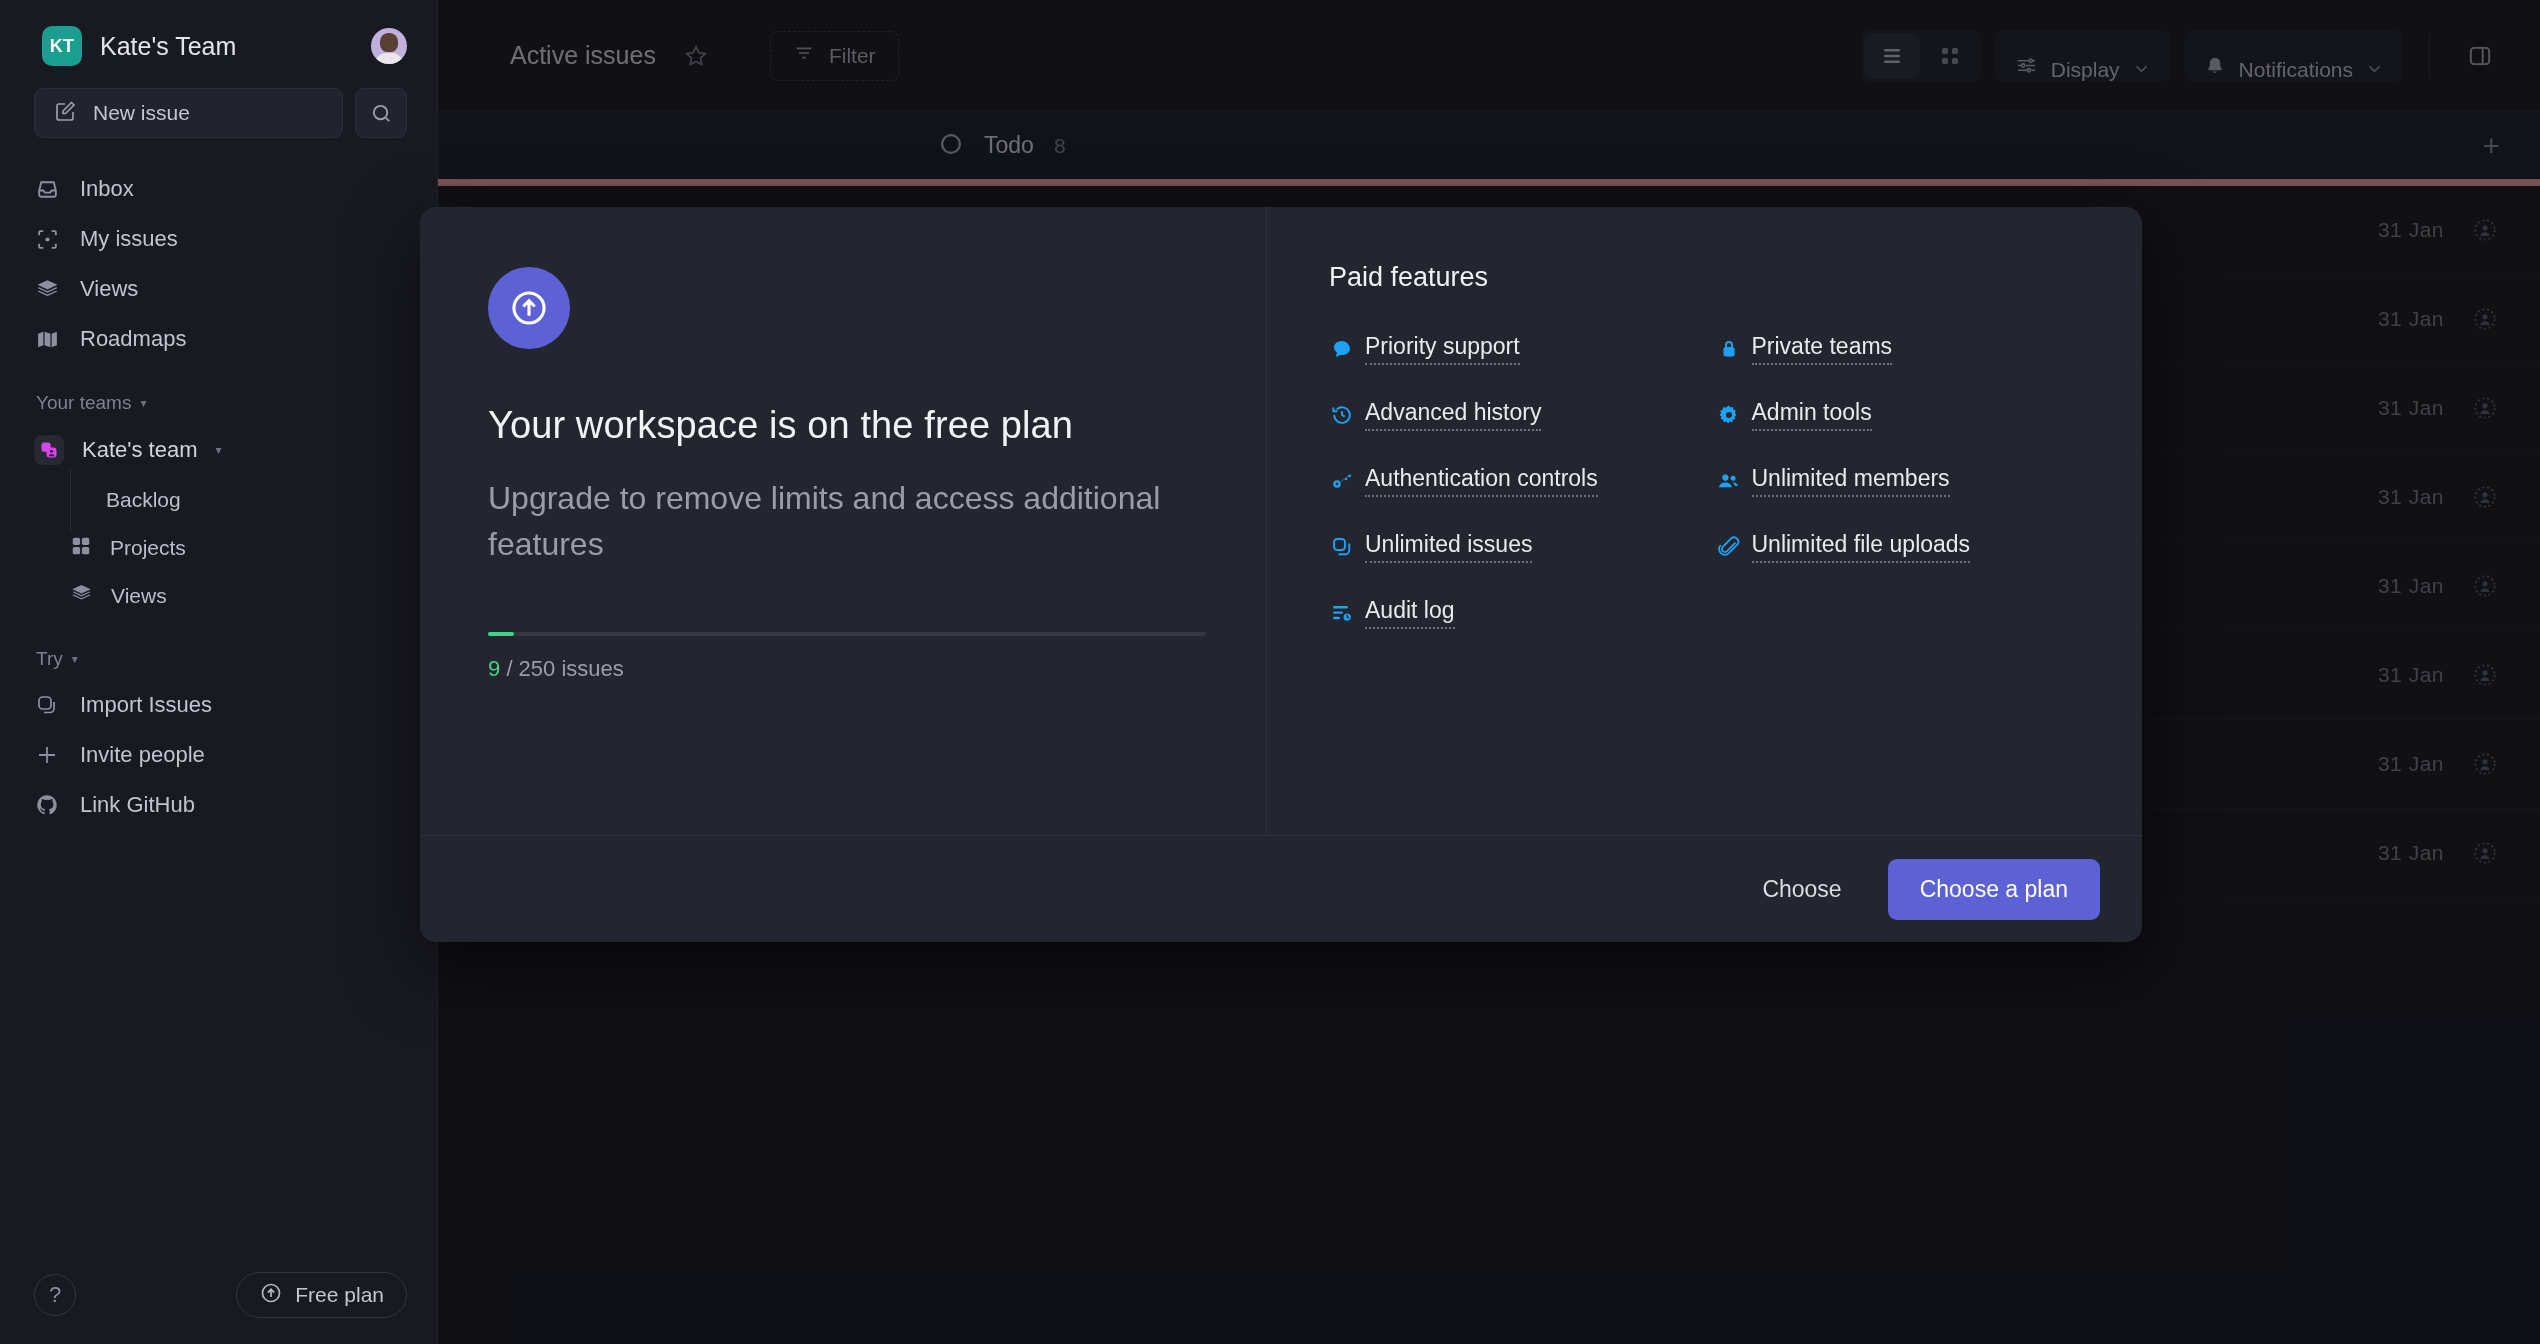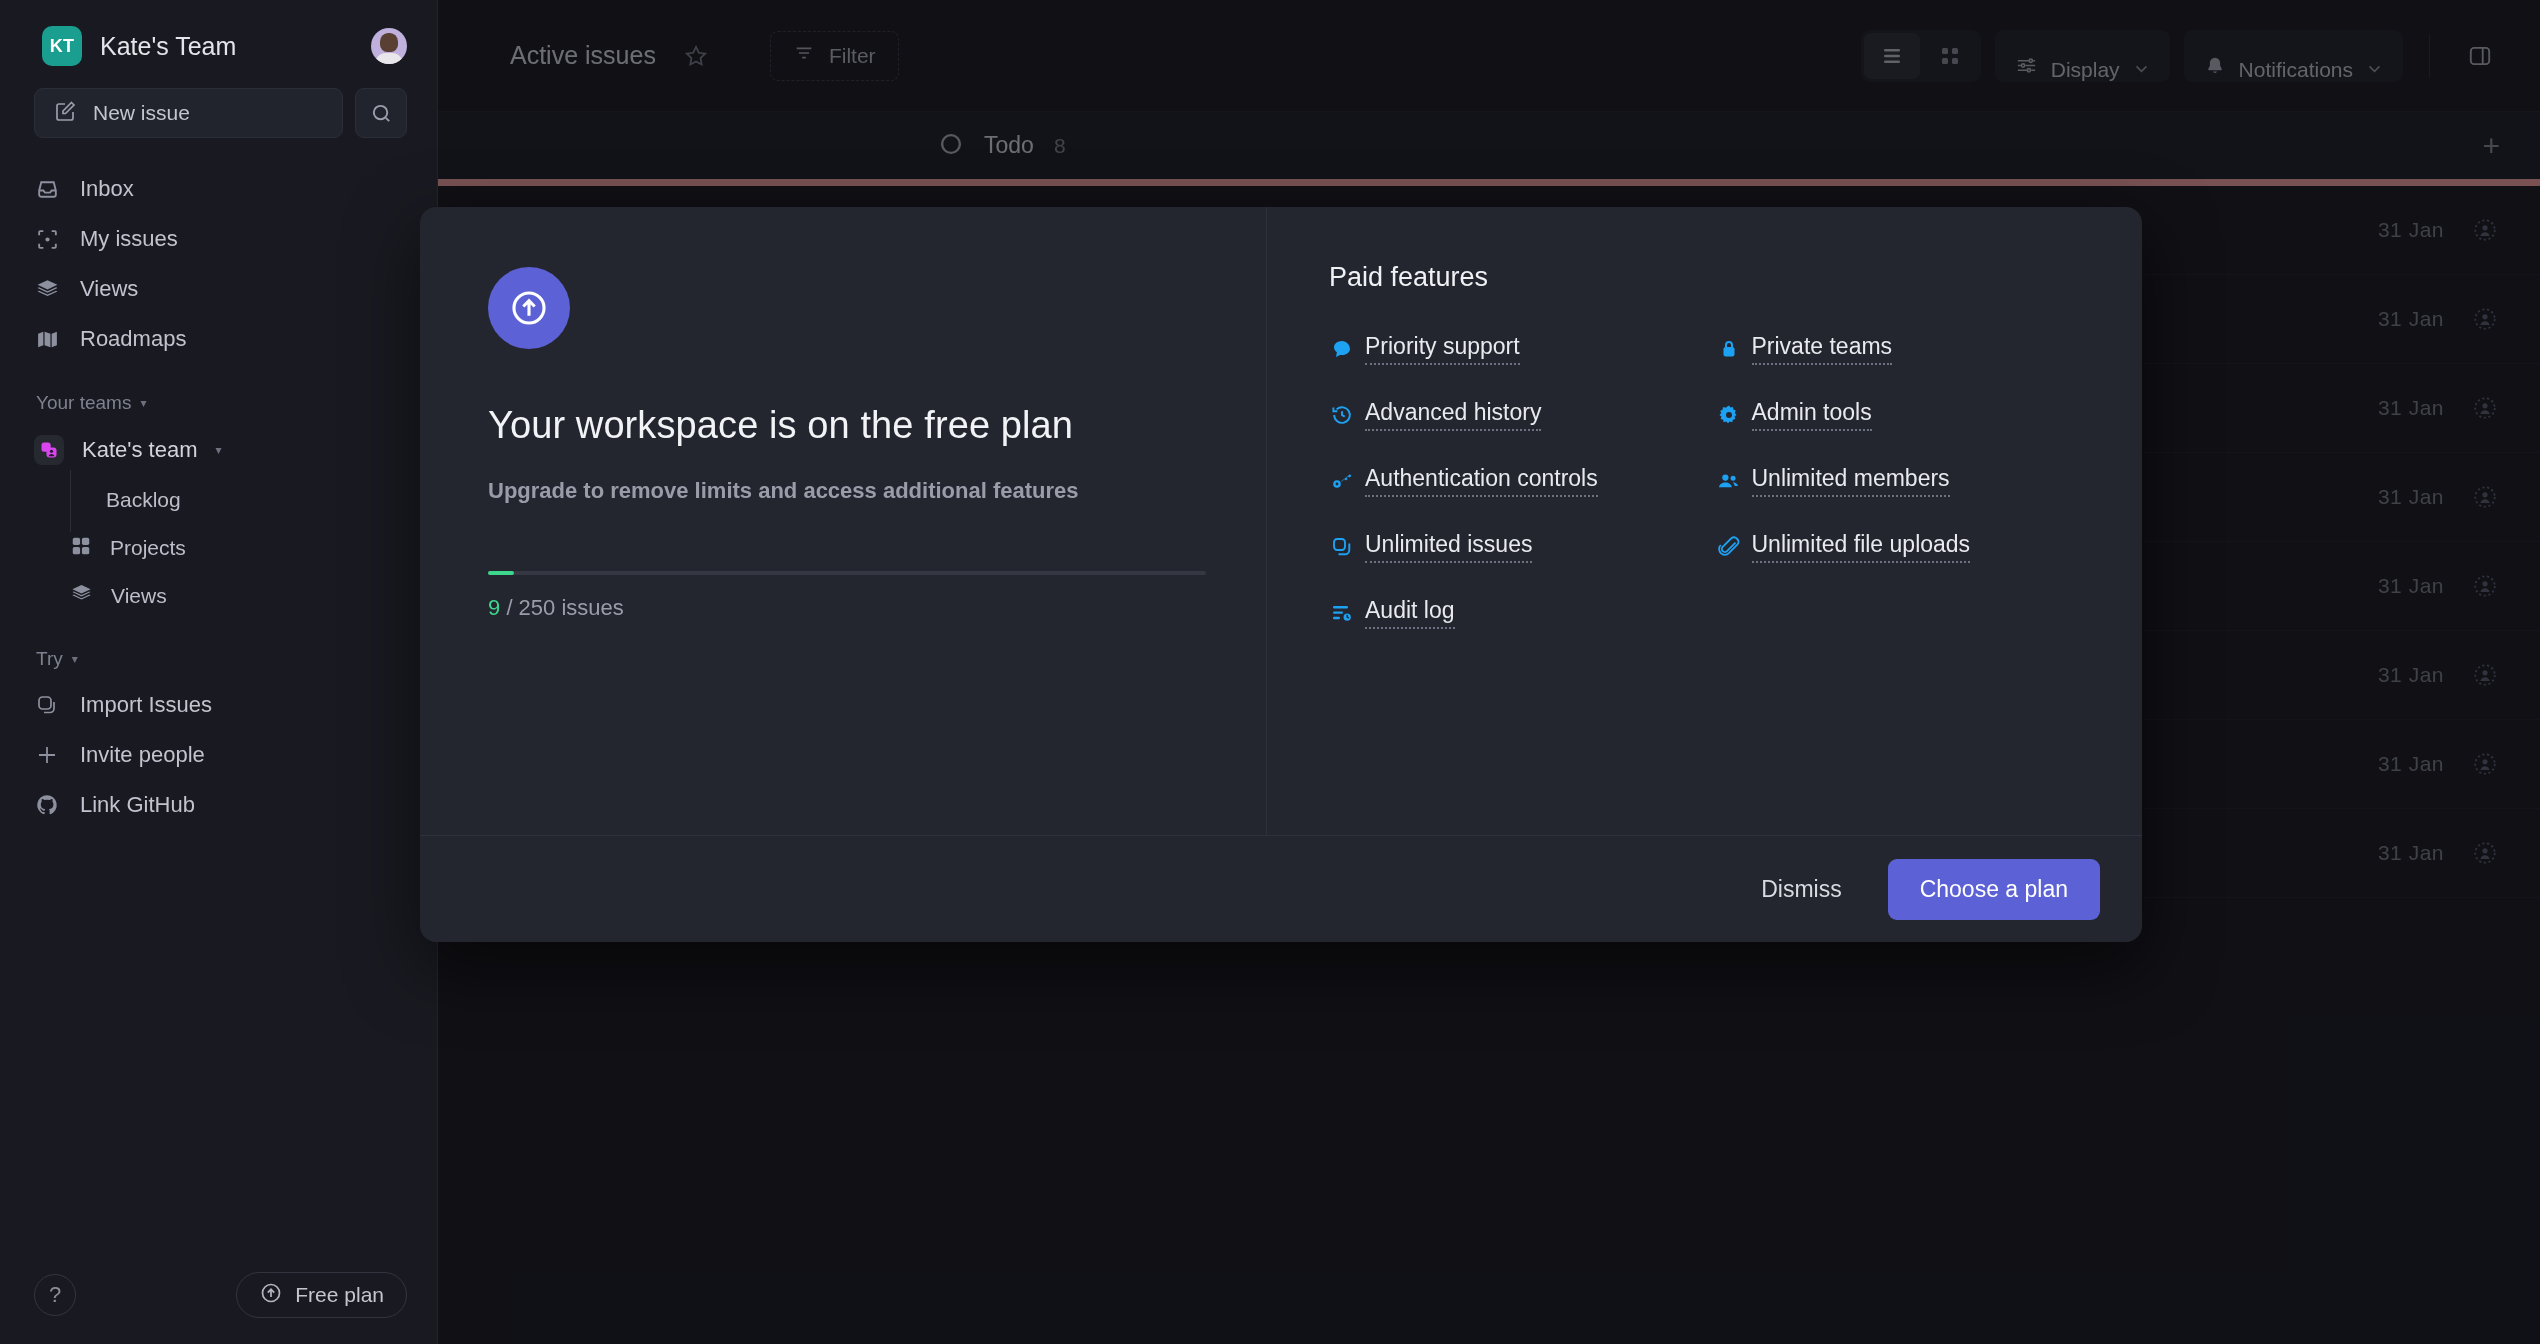--- a/index.html
+++ b/index.html
@@ -171,21 +171,21 @@
   .modal-body { display: flex; flex: 1; }
   .modal-left {
     width: 847px; padding: 60px 68px 0 68px;
     border-right: 1px solid #2e313b;
   }
   .up-circle {
     width: 82px; height: 82px; border-radius: 50%;
     background: #5c62d6; display: flex; align-items: center; justify-content: center;
   }
   .modal-title { color: #f2f3f6; font-size: 38px; font-weight: 500; margin-top: 55px; letter-spacing: .1px; }
-  .modal-sub { color: #9a9da9; font-size: 22px; line-height: 1.45; margin-top: 28px; max-width: 690px; font-weight: bold; }
+  .modal-sub { color: #9a9da9; font-size: 32px; line-height: 1.45; margin-top: 28px; max-width: 690px; }
   .progress { margin-top: 64px; height: 4px; border-radius: 2px; background: #343843; width: 718px; position: relative; }
   .progress-fill { position: absolute; left: 0; top: 0; height: 4px; border-radius: 2px; background: #3dd68c; width: 3.6%; }
   .quota { margin-top: 20px; font-size: 22px; color: #9a9da9; }
   .quota .used { color: #3dd68c; }
 
   .modal-right { flex: 1; padding: 55px 60px 0 62px; }
   .paid-title { color: #f0f1f5; font-size: 27px; font-weight: 500; }
   .feat-grid {
     margin-top: 40px; display: grid;
     grid-template-columns: 1fr 1fr; row-gap: 34px; column-gap: 20px;
@@ -680,18 +680,18 @@
               </svg>
             </span>
             <span class="feat-label">Audit log</span>
           </div>
 
         </div>
       </div>
     </div>
 
     <div class="modal-footer">
-      <div class="btn-ghost">Dismiss</div>
+      <div class="btn-ghost">Choose</div>
       <div class="btn-primary">Choose a plan</div>
     </div>
   </div>
 
 </div>
 
 </body></html>

